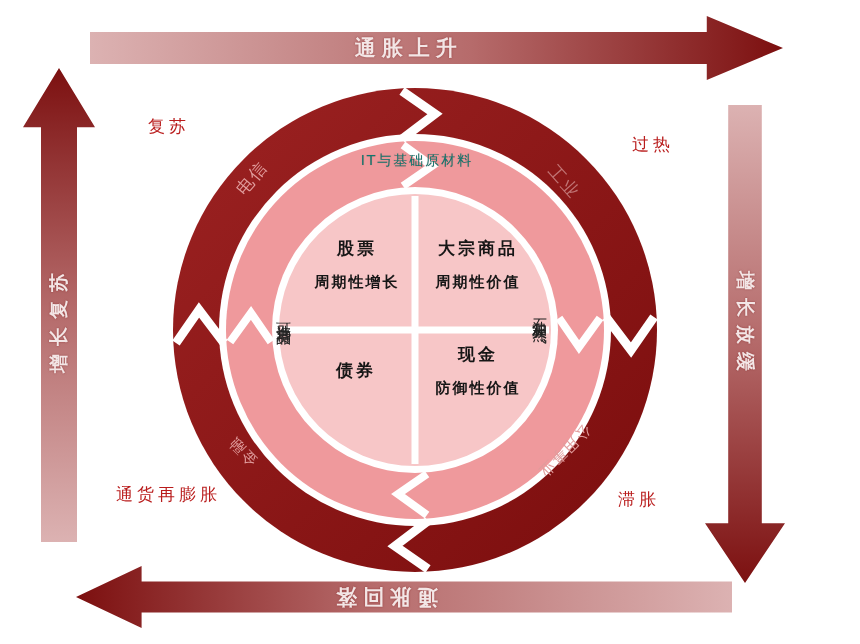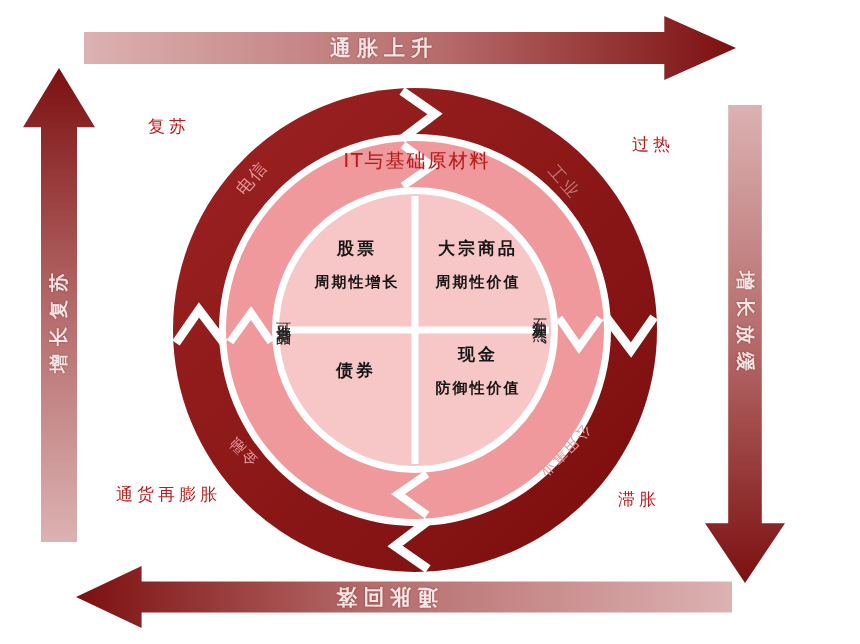--- a/index.html
+++ b/index.html
@@ -4,23 +4,24 @@
 <style>
   html,body{margin:0;padding:0;background:#fff;}
   #stage{
     position:relative;width:860px;height:644px;background:#ffffff;overflow:hidden;
     font-family:"DejaVu Sans","Liberation Sans",sans-serif;
   }
   .abs{position:absolute;}
   
   .arrow{position:absolute;}
   .arrow-top{
-    left:84px;top:16px;width:652px;height:64px;
+    left:90px;top:16px;width:652px;height:64px;
     background:linear-gradient(90deg,#dcb2b2 0%,#b66b6b 55%,#7c0f0f 100%);
     clip-path:polygon(0 25%,89% 25%,89% 0,100% 50%,89% 100%,89% 75%,0 75%);
+    padding-left:41px;
   }
   .arrow-bottom{
     left:76px;top:566px;width:656px;height:62px;
     background:linear-gradient(270deg,#dcb2b2 0%,#b66b6b 55%,#7c0f0f 100%);
     clip-path:polygon(100% 25%,10% 25%,10% 0,0 50%,10% 100%,10% 75%,100% 75%);
   }
   .arrow-left{
     left:23px;top:68px;width:72px;height:474px;
     background:linear-gradient(0deg,#dcb2b2 0%,#b46969 50%,#7c1010 100%);
     clip-path:polygon(25% 100%,25% 12.5%,0 12.5%,50% 0,100% 12.5%,75% 12.5%,75% 100%);
@@ -36,21 +37,21 @@
   }
   .arrow-top .arrow-label{left:46%;top:50%;transform:translate(-50%,-50%);}
   .arrow-bottom .arrow-label{left:47%;top:50%;transform:translate(-50%,-50%) rotate(180deg);}
   .arrow-left .arrow-label{left:50%;top:53%;transform:translate(-50%,-50%) rotate(-90deg);letter-spacing:8px;font-size:19px;}
   .arrow-right .arrow-label{left:50%;top:46%;transform:translate(-50%,-50%) rotate(90deg);letter-spacing:8px;font-size:19px;}
   
   .phase{position:absolute;color:#b91c1c;font-size:17px;letter-spacing:4px;white-space:nowrap;}
   
   .ring-label{position:absolute;white-space:nowrap;font-size:16px;}
   .outer-sector{color:#e09c9c;font-size:17px;letter-spacing:2px;}
-  .mid-sector-h{color:#b91c1c;font-size:19px;letter-spacing:2px;text-shadow:0 0 1px rgba(180,80,80,.5);}
+  .mid-sector-h{color:#0f766e;font-size:14px;letter-spacing:2px;text-shadow:0 0 1px rgba(180,80,80,.5);}
   .mid-sector-v{
     color:#222;font-size:15px;writing-mode:vertical-rl;text-orientation:upright;
     letter-spacing:2px;font-weight:500;
   }
   
   .quad{
     position:absolute;width:170px;text-align:center;color:#161616;
     transform:translate(-50%,-50%);
   }
   .quad .asset{font-size:17px;font-weight:700;letter-spacing:3px;}

